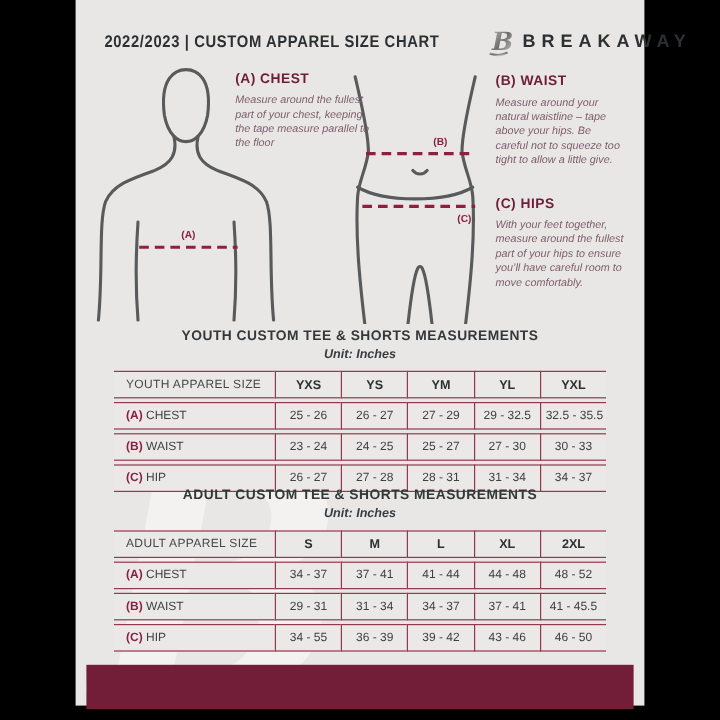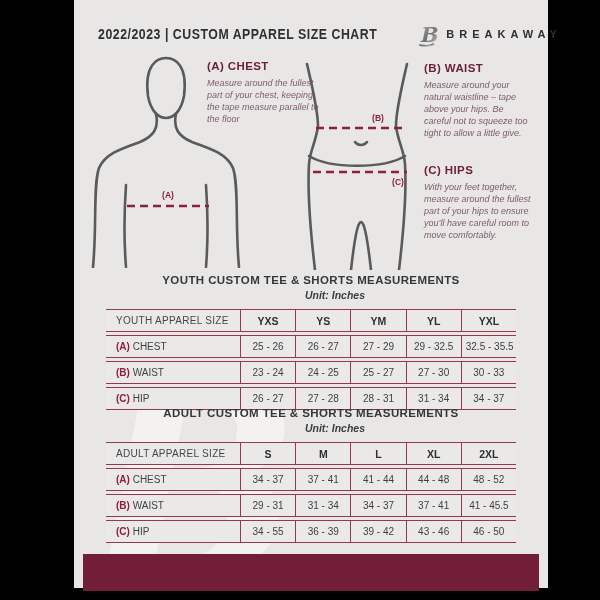--- a/index.html
+++ b/index.html
@@ -1,45 +1,45 @@
 <!DOCTYPE html>
 <html><head>
 <meta charset="utf-8">
 <style>
   html,body{margin:0;padding:0;background:#000;}
   .canvas{position:relative;width:600px;height:600px;background:#000;overflow:hidden;
           font-family:"Liberation Sans",sans-serif;}
-  .page{position:absolute;left:74px;top:0;width:474px;height:588px;background:#e8e7e5;}
+  .page{position:absolute;left:63px;top:0;width:474px;height:588px;background:#e8e7e5;}
 
   
   .watermark{position:absolute;left:14px;top:362px;z-index:1;
              font-family:"DejaVu Serif",serif;font-weight:bold;font-style:italic;
              font-size:250px;line-height:1;color:rgba(252,252,252,0.55);
              pointer-events:none;user-select:none;}
 
   .layer{position:absolute;inset:0;z-index:2;}
 
   
   .header{position:absolute;left:24px;right:26px;top:20px;height:28px;
           display:flex;align-items:center;justify-content:space-between;}
   .hdr-title{font-weight:700;font-size:14px;color:#2d3033;letter-spacing:0.6px;
              transform:scaleX(0.88);transform-origin:left center;white-space:nowrap;}
   .brand{display:flex;align-items:center;gap:7px;}
-  .brand-name{font-weight:700;font-size:11px;color:#2d3033;letter-spacing:5px;white-space:nowrap;}
+  .brand-name{font-weight:700;font-size:15px;color:#2d3033;letter-spacing:5px;white-space:nowrap;}
 
   
   .guide-block{position:absolute;}
   .guide-head{font-weight:700;font-size:11.5px;color:#6e1c3a;letter-spacing:0.4px;}
   .guide-desc{margin-top:6px;font-style:italic;font-size:9px;line-height:1.32;color:#7e5c6c;}
 
   
   .sec-title{position:absolute;left:0;width:474px;text-align:center;
              font-weight:700;font-size:11.5px;color:#35383b;letter-spacing:0.4px;}
   .sec-unit{position:absolute;left:0;width:474px;text-align:center;
-            font-style:italic;font-weight:700;font-size:10.5px;color:#3a3d40;padding-left:24px;}
+            font-style:italic;font-weight:700;font-size:10.5px;color:#3a3d40;}
 
   
   .size-table{position:absolute;left:32px;width:410px;border-collapse:separate;
               border-spacing:0 3px;table-layout:fixed;background:transparent;}
   .size-table col.c1{width:134px;}
   .size-table th,.size-table td{
       background:#eae9e7;border-top:1px solid #93394e;border-bottom:1px solid #93394e;
       padding:3px 4px;height:15px;font-size:10px;color:#3e4144;text-align:center;
       overflow:hidden;white-space:nowrap;}
   .size-table th{font-weight:700;font-size:10.5px;color:#2d3032;}

